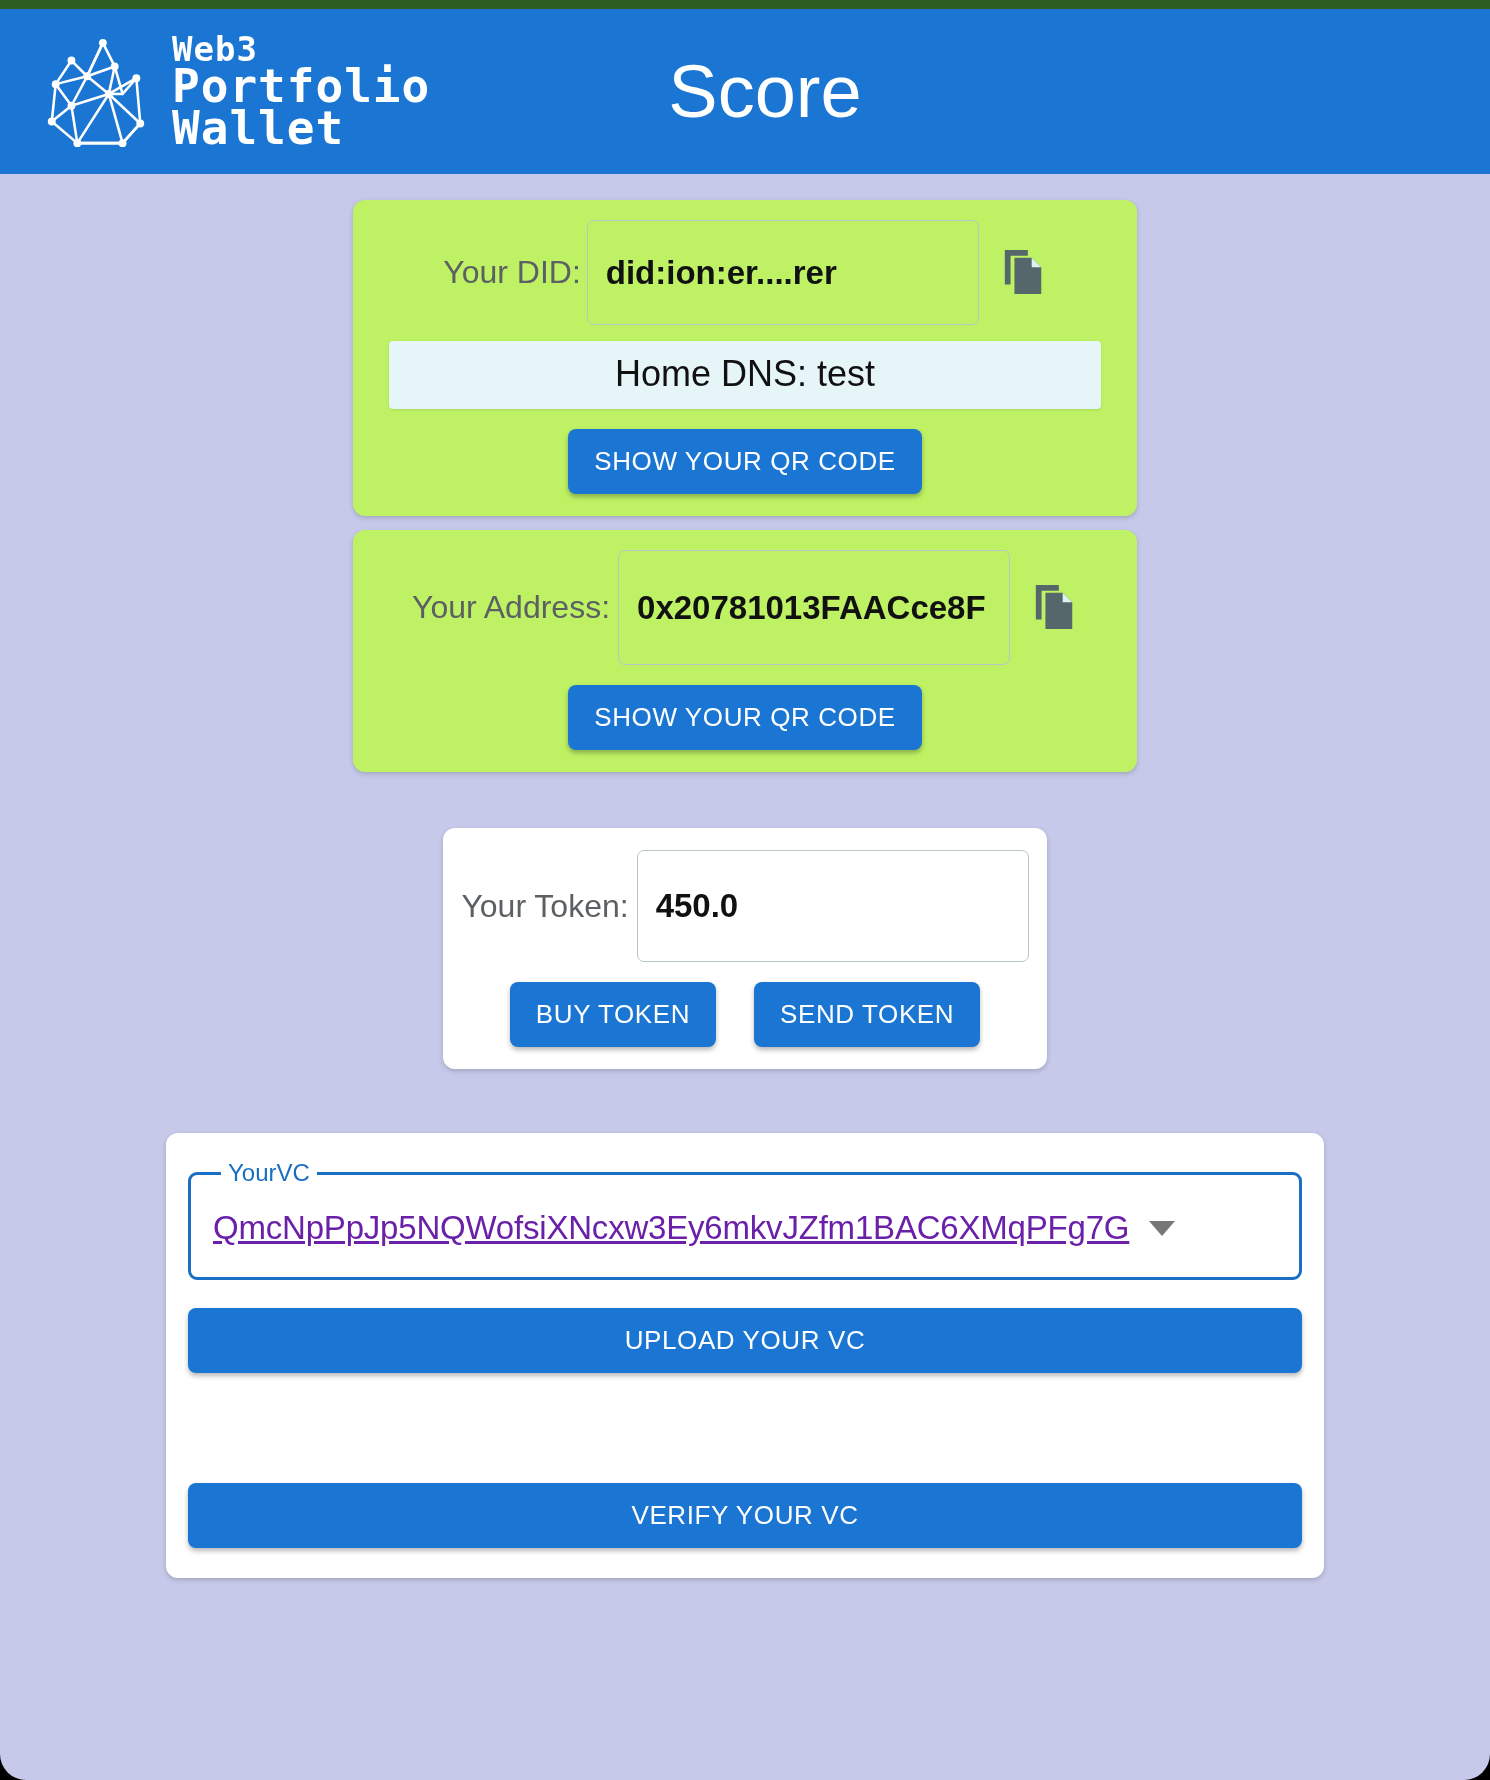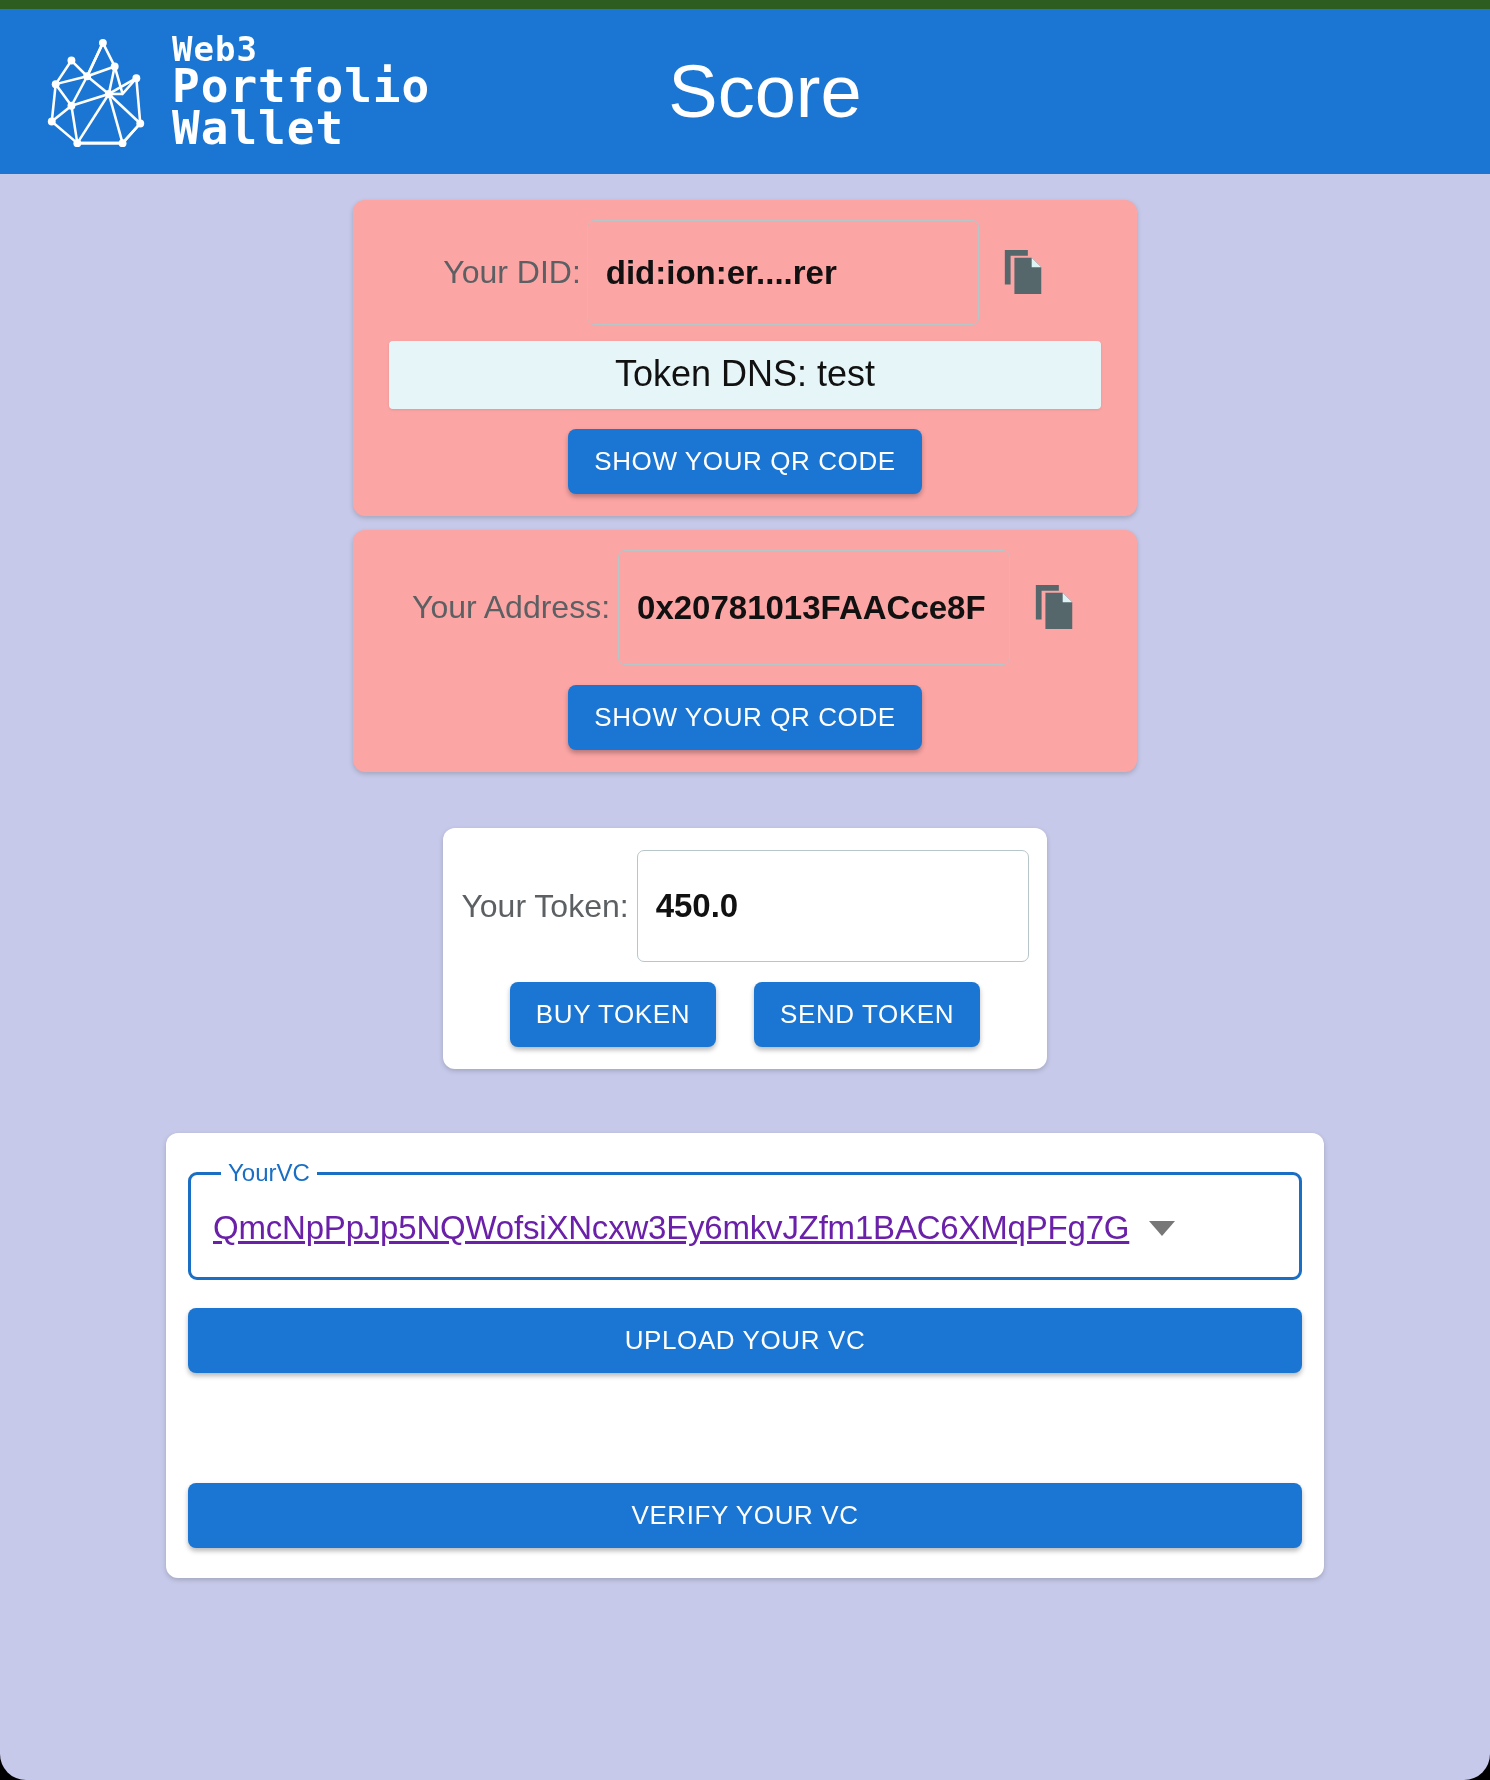--- a/index.html
+++ b/index.html
@@ -63,21 +63,21 @@
     letter-spacing: 0px;
     pointer-events: none;
     margin-left: 40px;
   }
 
   
   #content {
     padding-top: 26px;
   }
   .card {
-    background: #fca5a5;
+    background: #bef264;
     border-radius: 12px;
     width: 784px;
     margin: 0 auto 14px auto;
     box-shadow: 0 2px 5px rgba(0,0,0,0.18);
     padding: 20px 0 22px 0;
     box-sizing: border-box;
   }
   .card.white {
     background: #ffffff;
     width: 604px;
@@ -251,21 +251,21 @@
         <span class="field-label">Your DID:</span>
         <input class="txtbox did" type="text" readonly="" value="did:ion:er....rer" style="">
         <button class="copy-btn">
           <svg width="46" height="52" viewBox="0 0 24 26">
             <path d="M2 1 h12 v3 h-9 v15 h-3 z" fill="#55676b"></path>
             <path d="M7 5 h9 l5 5 v14 h-14 z" fill="#55676b"></path>
             <path d="M16 5 l5 5 h-5 z" fill="#ddf4f7"></path>
           </svg>
         </button>
       </div>
-      <div class="infobar">Token DNS: test</div>
+      <div class="infobar">Home DNS: test</div>
       <div class="btn-row">
         <button class="btn">SHOW YOUR QR CODE</button>
       </div>
     </div>
 
     <div class="card">
       <div class="row">
         <span class="field-label">Your Address:</span>
         <input class="txtbox addr" type="text" readonly="" value="0x20781013FAACce8F" style="">
         <button class="copy-btn">

